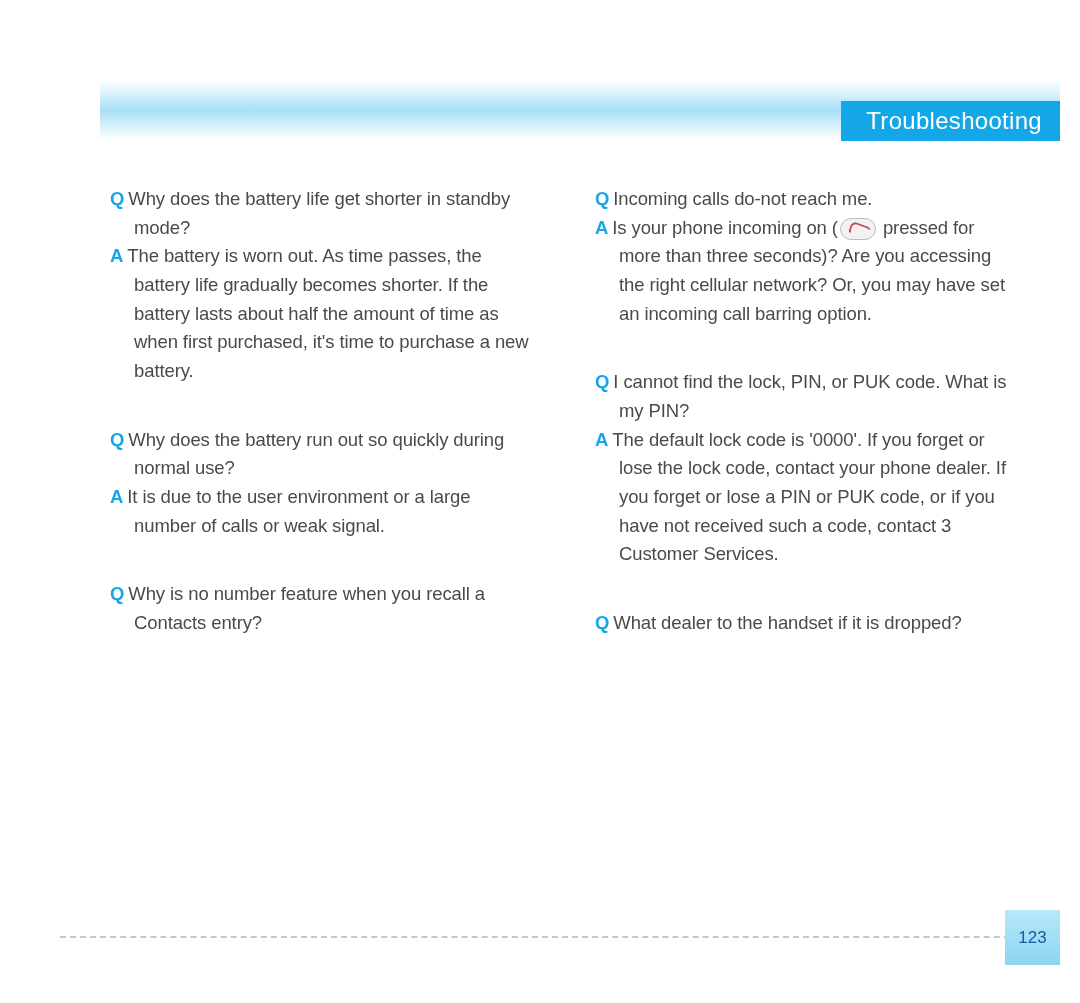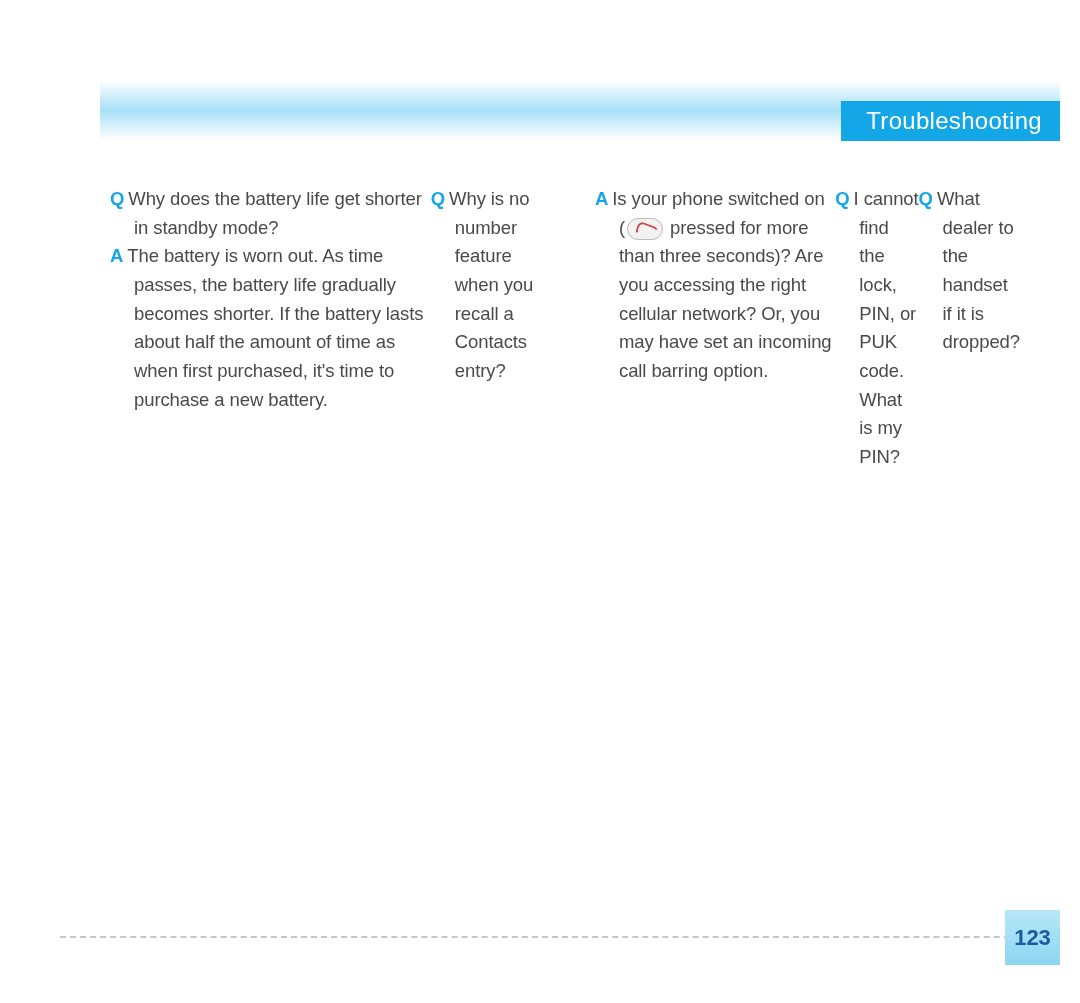--- a/index.html
+++ b/index.html
@@ -34,21 +34,21 @@
     position: absolute;
     top: 185px;
     left: 110px;
     right: 60px;
     display: flex;
     gap: 60px;
   }
   .col {
     flex: 1;
     display: flex;
-    flex-direction: row;
+    flex-direction: column;
     justify-content: flex-end;
   }
   .qa-block {
     margin-bottom: 40px;
   }
   .qa-block p {
     font-size: 18.5px;
     line-height: 1.55;
     color: #4a4a4a;
     letter-spacing: -0.1px;
@@ -98,50 +98,56 @@
     right: 20px;
     width: 55px;
     height: 55px;
     background: linear-gradient(to bottom, #b8e8f9 0%, #8cd5f2 100%);
     display: flex;
     align-items: center;
     justify-content: center;
   }
   .page-num-box span {
     color: #1a5aa0;
-    font-weight: 700;
-    font-size: 22px;
+    font-weight: 400;
+    font-size: 17px;
   }
 </style>
 </head>
 <body>
 
 <div class="header-band"></div>
 <div class="header-tab">
   <span>Troubleshooting</span>
 </div>
 
 <div class="content">
 
   <div class="col">
     <div class="qa-block">
       <p class="q-line"><span class="q-label">Q</span><span>Why does the battery life get shorter in standby mode?</span></p>
       <p class="a-line"><span class="a-label">A</span><span>The battery is worn out. As time passes, the battery life gradually becomes shorter. If the battery lasts about half the amount of time as when first purchased, it's time to purchase a new battery.</span></p>
     </div>
     <div class="qa-block">
+      <p class="q-line"><span class="q-label">Q</span><span>Why does the battery run out so quickly during normal use?</span></p>
+      <p class="a-line"><span class="a-label">A</span><span>It is due to the user environment or a large number of calls or weak signal.</span></p>
+    </div>
+    <div class="qa-block">
       <p class="q-line"><span class="q-label">Q</span><span>Why is no number feature when you recall a Contacts entry?</span></p>
     </div>
   </div>
 
   <div class="col">
     <div class="qa-block">
-      <p class="a-line"><span class="a-label">A</span><span>Is your phone switched on (</span><span class="power-icon"></span><span> pressed for more than three seconds)? Are you accessing the right cellular network? Or, you may have set an incoming call barring option.</span></p>
+      <p class="q-line"><span class="q-label">Q</span><span>Incoming calls do-not reach me.</span></p>
+      <p class="a-line"><span class="a-label">A</span><span>Is your phone incoming on (</span><span class="power-icon"></span><span> pressed for more than three seconds)? Are you accessing the right cellular network? Or, you may have set an incoming call barring option.</span></p>
     </div>
     <div class="qa-block">
       <p class="q-line"><span class="q-label">Q</span><span>I cannot find the lock, PIN, or PUK code. What is my PIN?</span></p>
+      <p class="a-line"><span class="a-label">A</span><span>The default lock code is '0000'. If you forget or lose the lock code, contact your phone dealer. If you forget or lose a PIN or PUK code, or if you have not received such a code, contact 3 Customer Services.</span></p>
     </div>
     <div class="qa-block">
       <p class="q-line"><span class="q-label">Q</span><span>What dealer to the handset if it is dropped?</span></p>
     </div>
   </div>
 
 </div>
 
 <div class="footer-line"></div>
 <div class="page-num-box">

